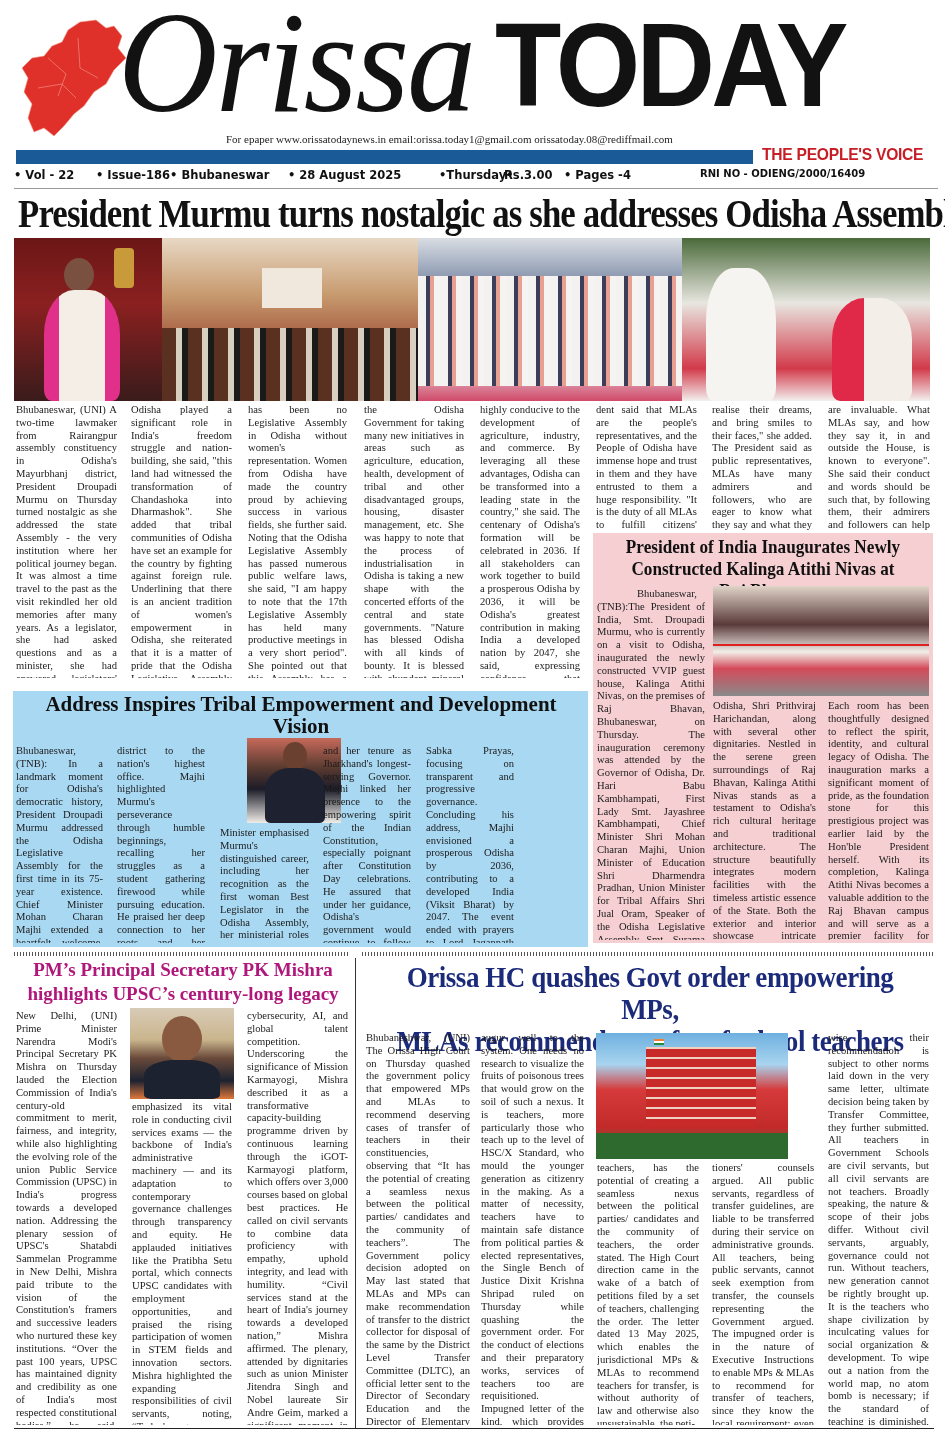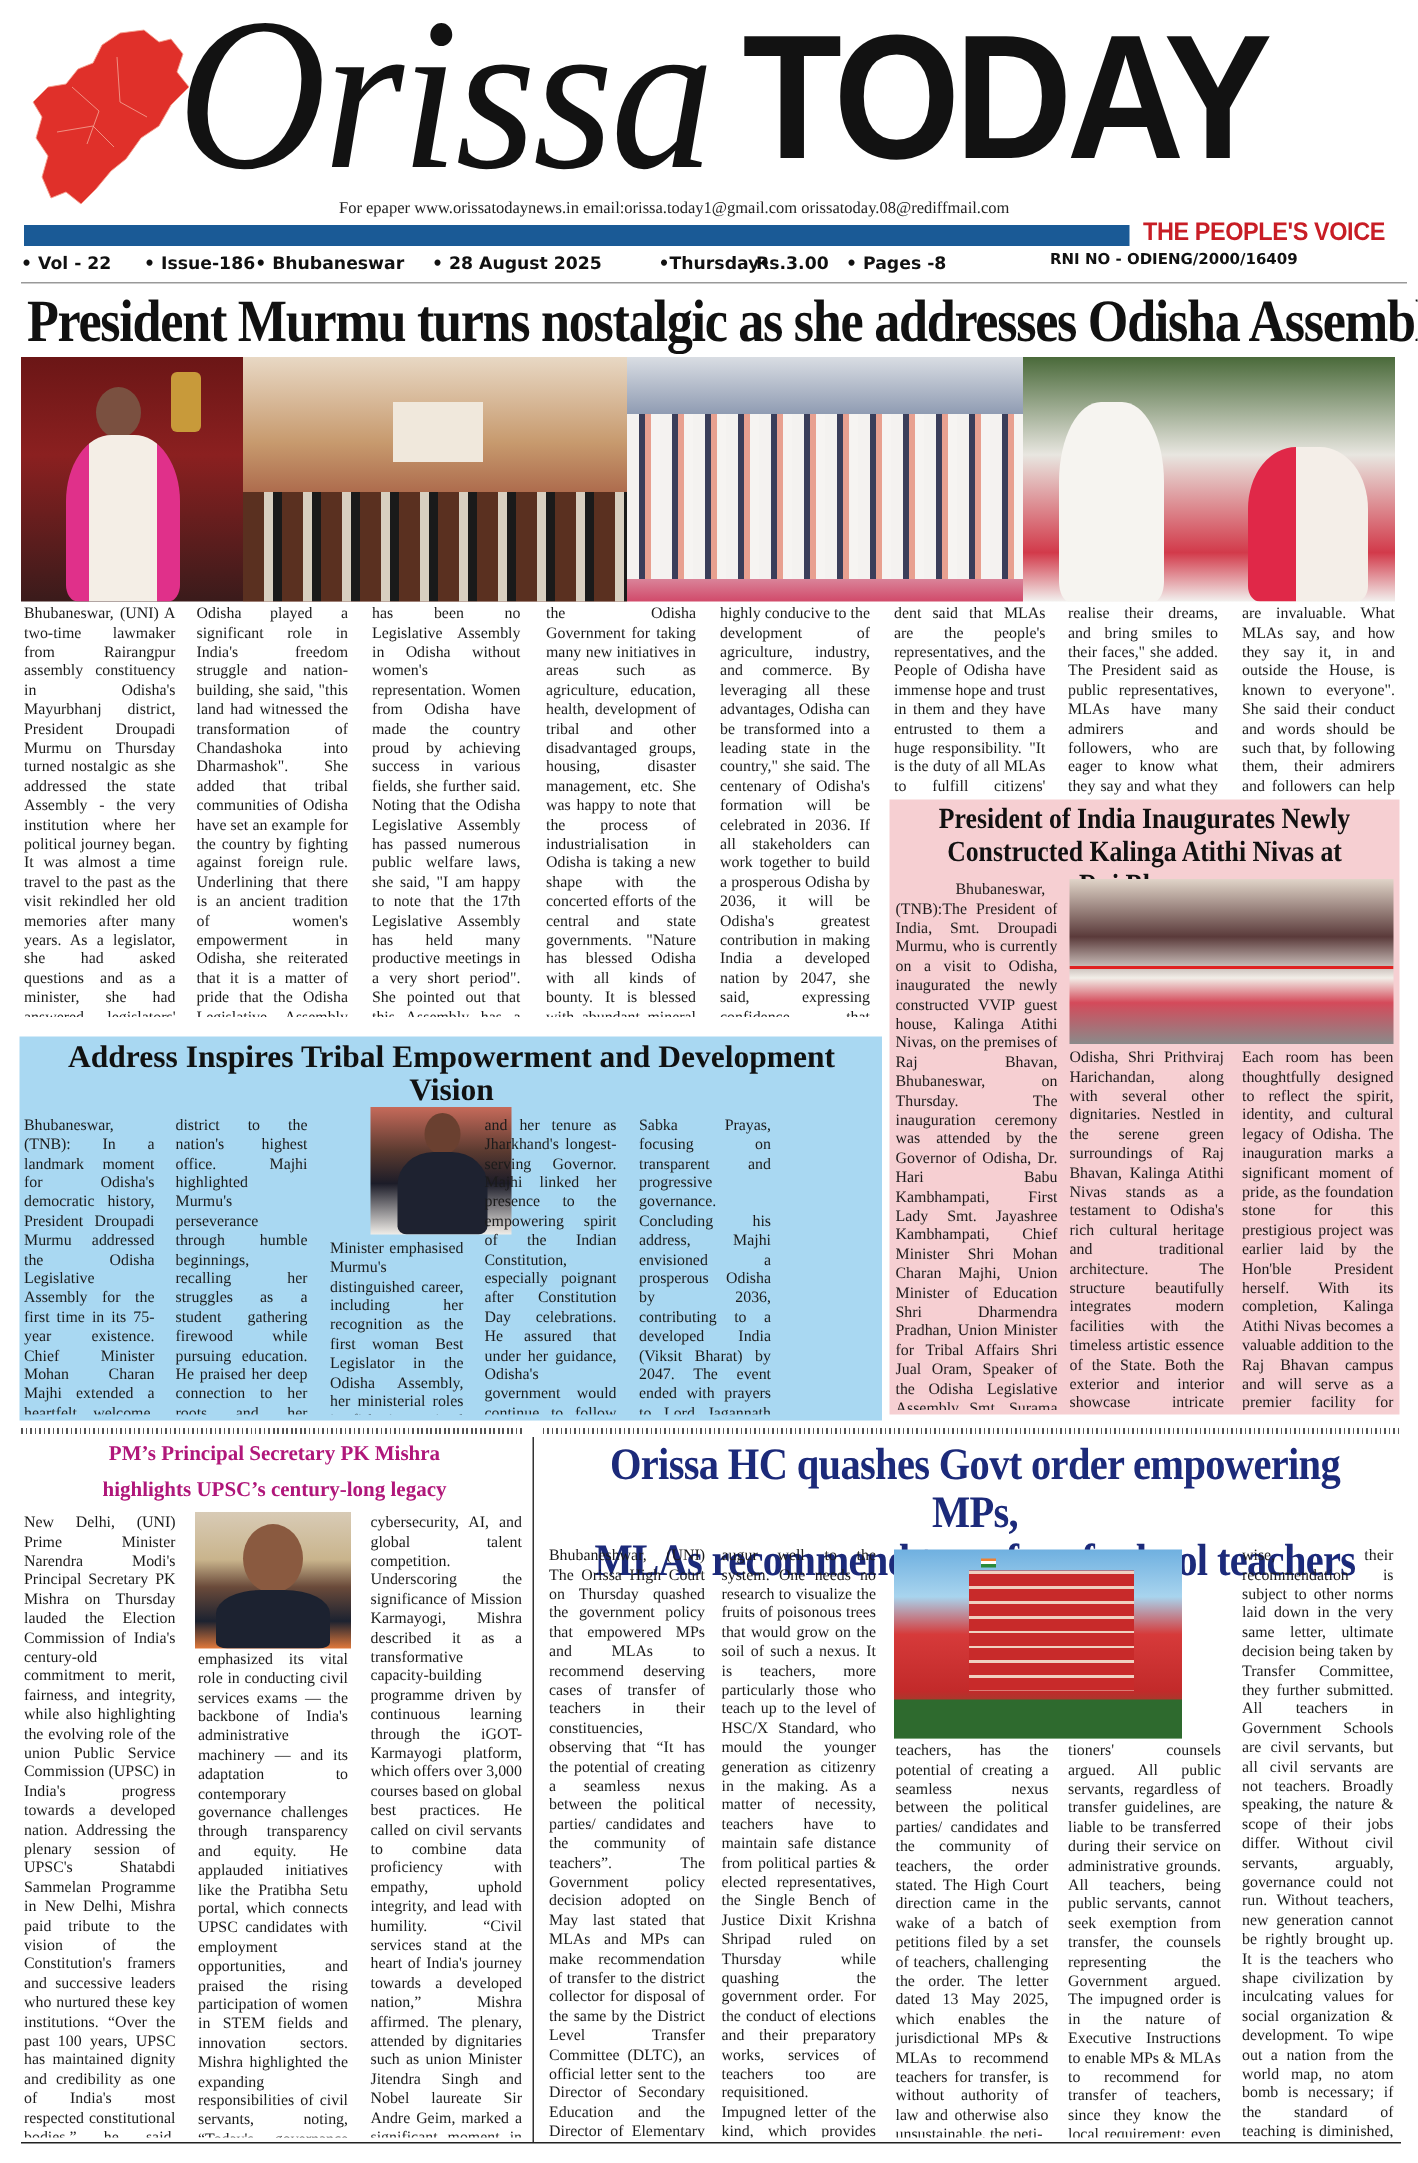--- a/index.html
+++ b/index.html
@@ -38,21 +38,21 @@
 
   
   .blue-box { left: 13px; top: 691px; width: 575px; height: 256px; background: #a9d8f2; }
   .blue-hl { left: 16px; top: 693px; width: 570px; text-align: center; font-weight: 700; font-size: 21px; line-height: 22px; color: #111; }
   .blue-photo { left: 247px; top: 738px; width: 94px; height: 85px; background: linear-gradient(180deg,#c66a5a 0%,#5a3a30 35%,#1c1c28 60%,#f0ede8 100%); }
 
   
   .dots { height: 4px; background-image: repeating-linear-gradient(90deg,#555 0 1px,transparent 1px 3px); }
 
   
-  .pm-hl { left: 16px; top: 958px; width: 334px; text-align: center; font-weight: 700; font-size: 14px; line-height: 24px; color: #b0177a; }
+  .pm-hl { left: 16px; top: 958px; width: 334px; text-align: center; font-weight: 700; font-size: 19px; line-height: 24px; color: #b0177a; }
   .pm-photo { left: 130px; top: 1008px; width: 104px; height: 91px; background: linear-gradient(180deg,#d8cbb6 0%,#c9b48c 35%,#6a4a3a 55%,#1c2230 80%,#e0783a 100%); }
   .vrule { left: 355px; top: 958px; width: 1px; height: 470px; background: #333; }
 
   
   .hc-hl { left: 364px; top: 961px; width: 572px; text-align: center; font-weight: 700; font-size: 30px; line-height: 32px; color: #1c2a7a; letter-spacing: -0.5px; transform: scaleX(0.9); transform-origin: center; }
   .hc-photo { left: 596px; top: 1033px; width: 192px; height: 126px; background: linear-gradient(180deg,#6fb0e0 0%,#a8d4ee 25%,#d63a3a 45%,#c22a2a 75%,#3a7a3a 100%); }
 
   .bottom-rule { left: 14px; top: 1428px; width: 920px; height: 1px; background: #222; }
 </style>
 </head>
@@ -67,21 +67,21 @@
 <div class="abs contact">For epaper www.orissatodaynews.in email:orissa.today1@gmail.com orissatoday.08@rediffmail.com</div>
 <div class="abs blue-bar"></div>
 <div class="abs tagline">THE PEOPLE'S VOICE</div>
 
 <div class="abs infobar">
   <span style="left:0">• Vol - 22</span>
   <span style="left:82px">• Issue-186• Bhubaneswar</span>
   <span style="left:274px">• 28 August 2025</span>
   <span style="left:425px">•Thursday•</span>
   <span style="left:490px">Rs.3.00</span>
-  <span style="left:550px">•  Pages -8</span>
+  <span style="left:550px">•  Pages -4</span>
   <span style="left:686px;font-size:10px">RNI NO - ODIENG/2000/16409</span>
 </div>
 <div class="abs info-rule"></div>
 
 <h1 class="abs hl-main">President Murmu turns nostalgic as she addresses Odisha Assembly</h1>
 
 <div class="abs photo p1">
   <div class="figure-shape" style="left:50px;top:20px;width:30px;height:34px;background:#7a5040;border-radius:50%"></div>
   <div class="figure-shape" style="left:30px;top:52px;width:76px;height:111px;background:linear-gradient(90deg,#e0308a 0 20%,#f4eee6 20% 80%,#e0308a 80%)"></div>
   <div class="figure-shape" style="left:100px;top:10px;width:20px;height:40px;background:#c89a3a;border-radius:4px"></div>

